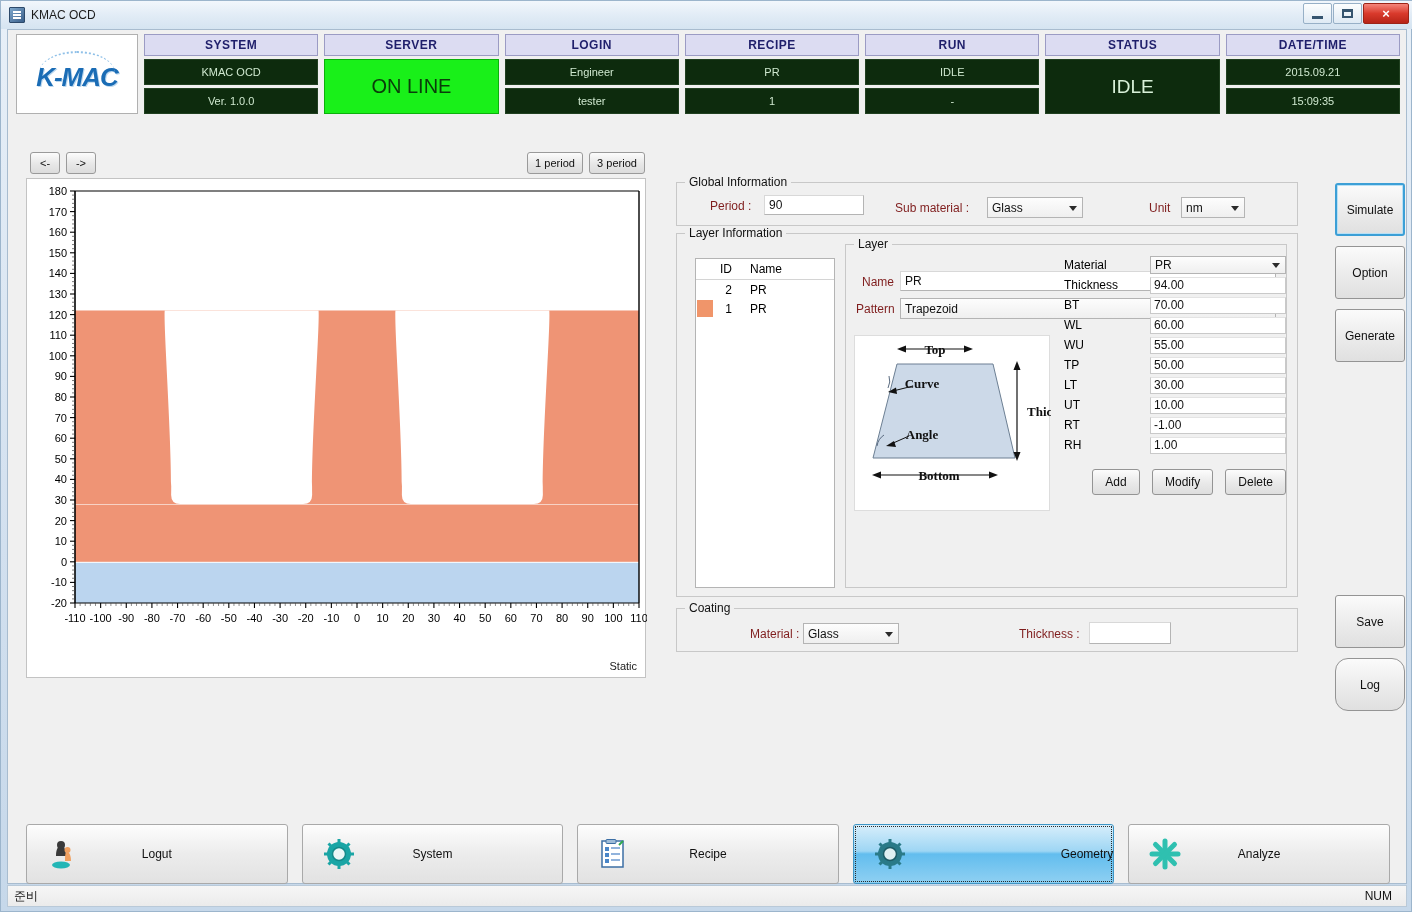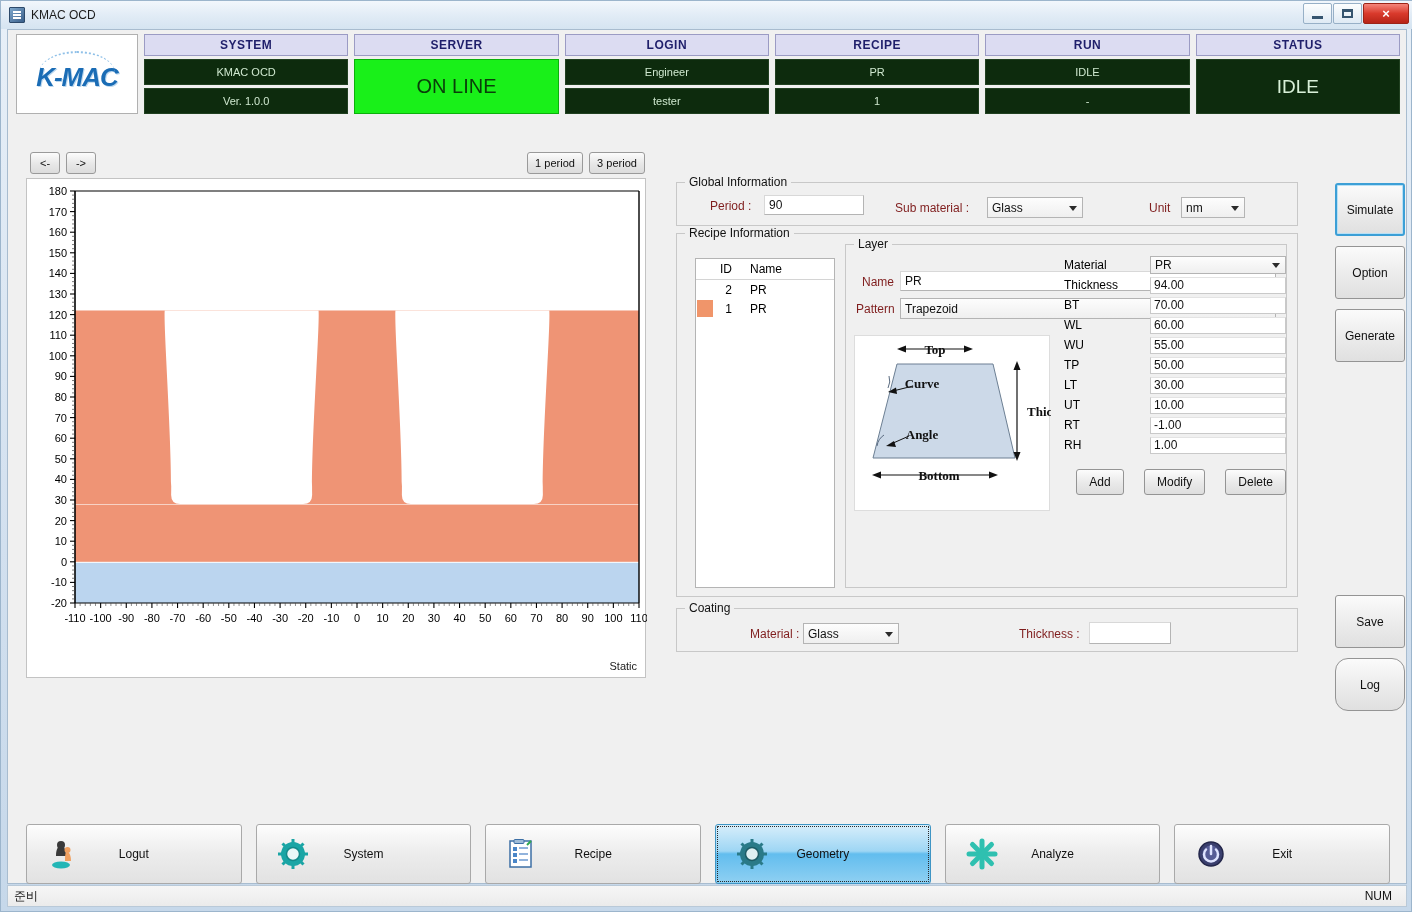--- a/index.html
+++ b/index.html
@@ -149,21 +149,21 @@
   
   #params{ position:absolute; left:218px; top:10px; width:222px;}
   .prow{ display:flex; align-items:center; height:20px; margin-bottom:0px;}
   .prow .pl{ width:86px; font-size:12px;}
   .prow .pv{ flex:1; }
   .pv input{
     width:100%; height:17px; font-size:12px; font-family:"Liberation Sans",sans-serif;
     border:1px solid #c9c9c9; border-top-color:#e3e3e3; background:#fff; padding:0 3px;
     color:#111;
   }
-  .btnrow{ display:flex; gap:20px; justify-content:flex-end; margin-top:14px;}
+  .btnrow{ display:flex; gap:12px; justify-content:flex-end; margin-top:14px;}
   .btn{
     min-width:48px; height:26px; padding:0 12px;
     background:linear-gradient(180deg,#fcfcfc,#e9e9e9 55%,#dedede);
     border:1px solid #949494; border-radius:3px; font-size:12px;
     display:flex;align-items:center;justify-content:center; color:#111;
   }
 
   
   .sidebtn{
     position:absolute; left:1327px; width:70px; height:53px;
@@ -175,21 +175,21 @@
 
   
   #bottomnav{ position:absolute; left:18px; top:794px; width:1364px; height:60px; display:flex; gap:14px;}
   .navbtn{
     flex:1; background:linear-gradient(180deg,#fdfdfd,#ececec 50%,#e2e2e2);
     border:1px solid #a9a9a9; border-radius:3px; position:relative;
     display:flex;align-items:center;justify-content:center; font-size:12px;color:#111;
   }
   .navbtn.active{
     background:linear-gradient(180deg,#d7eefb,#9ed6f4 45%,#62bdee 50%,#8fd0f2);
-    border:1px solid #3f95c4; outline:1px dotted #2a2a2a; outline-offset:-3px;
+    border:1px solid #3f95c4; outline:1px dotted #2a2a2a; outline-offset:-3px;justify-content:flex-end;
   }
   .navicon{ position:absolute; left:20px; top:50%; margin-top:-16px; width:32px;height:32px;}
 
   
   #statusbar{
     position:absolute; left:6px; top:884px; width:1400px; height:22px;
     background:linear-gradient(180deg,#f6f6f6,#ebebeb);
     border:1px solid #b9c9d8; display:flex; align-items:center;
     font-size:12px; color:#111;
   }
@@ -262,20 +262,27 @@
         </div>
       </div>
 
       <div class="hcol">
         <div class="h-title">STATUS</div>
         <div class="h-cells">
           <div class="h-cell big">IDLE</div>
         </div>
       </div>
 
+      <div class="hcol">
+        <div class="h-title">DATE/TIME</div>
+        <div class="h-cells">
+          <div class="h-cell">2015.09.21</div>
+          <div class="h-cell">15:09:35</div>
+        </div>
+      </div>
     </div>
 
     <div id="navrow">
       <div class="smallbtn">&lt;-</div>
       <div class="smallbtn">-&gt;</div>
     </div>
     <div id="periodrow">
       <div class="smallbtn">1 period</div>
       <div class="smallbtn">3 period</div>
     </div>
@@ -566,21 +573,21 @@
         <span class="arrow"></span>
       </div>
       <span class="lbl" style="position:absolute;left:472px;top:18px;">Unit</span>
       <div class="combo" style="position:absolute;left:504px;top:14px;width:64px;">
         <span>nm</span>
         <span class="arrow"></span>
       </div>
     </div>
 
     <div class="groupbox" style="left:668px; top:203px; width:622px; height:364px;">
-      <span class="gb-title">Recipe Information</span>
+      <span class="gb-title">Layer Information</span>
 
       <div id="layerlist">
         <div id="ll-head">
           <div class="ll-id">ID</div>
           <div class="ll-name">Name</div>
         </div>
         <div class="ll-row">
           <div class="ll-id">2</div>
           <div class="ll-name">PR</div>
         </div>
@@ -794,31 +801,20 @@
               <line x1="16" y1="3" x2="16" y2="29"></line>
               <line x1="3" y1="16" x2="29" y2="16"></line>
               <line x1="6.5" y1="6.5" x2="25.5" y2="25.5"></line>
               <line x1="25.5" y1="6.5" x2="6.5" y2="25.5"></line>
             </g>
           </svg>
         </span>
         <span>Analyze</span>
       </div>
 
-      <div class="navbtn">
-        <span class="navicon">
-          <svg width="32" height="32" viewBox="0 0 32 32">
-            <circle cx="16" cy="16" r="12" fill="#3a3f6e" stroke="#23264a" stroke-width="1.5"></circle>
-            <circle cx="16" cy="16" r="8.5" fill="#565c96"></circle>
-            <line x1="16" y1="8" x2="16" y2="16" stroke="#dfe4ff" stroke-width="2.5" stroke-linecap="round"></line>
-            <path d="M11 11.5 A7 7 0 1 0 21 11.5" fill="none" stroke="#dfe4ff" stroke-width="2.5" stroke-linecap="round"></path>
-          </svg>
-        </span>
-        <span>Exit</span>
-      </div>
     </div>
 
   </div>
 
   <div id="statusbar">
     <span id="sb-left">준비</span>
     <span id="sb-right">NUM</span>
   </div>
 
 </div>

